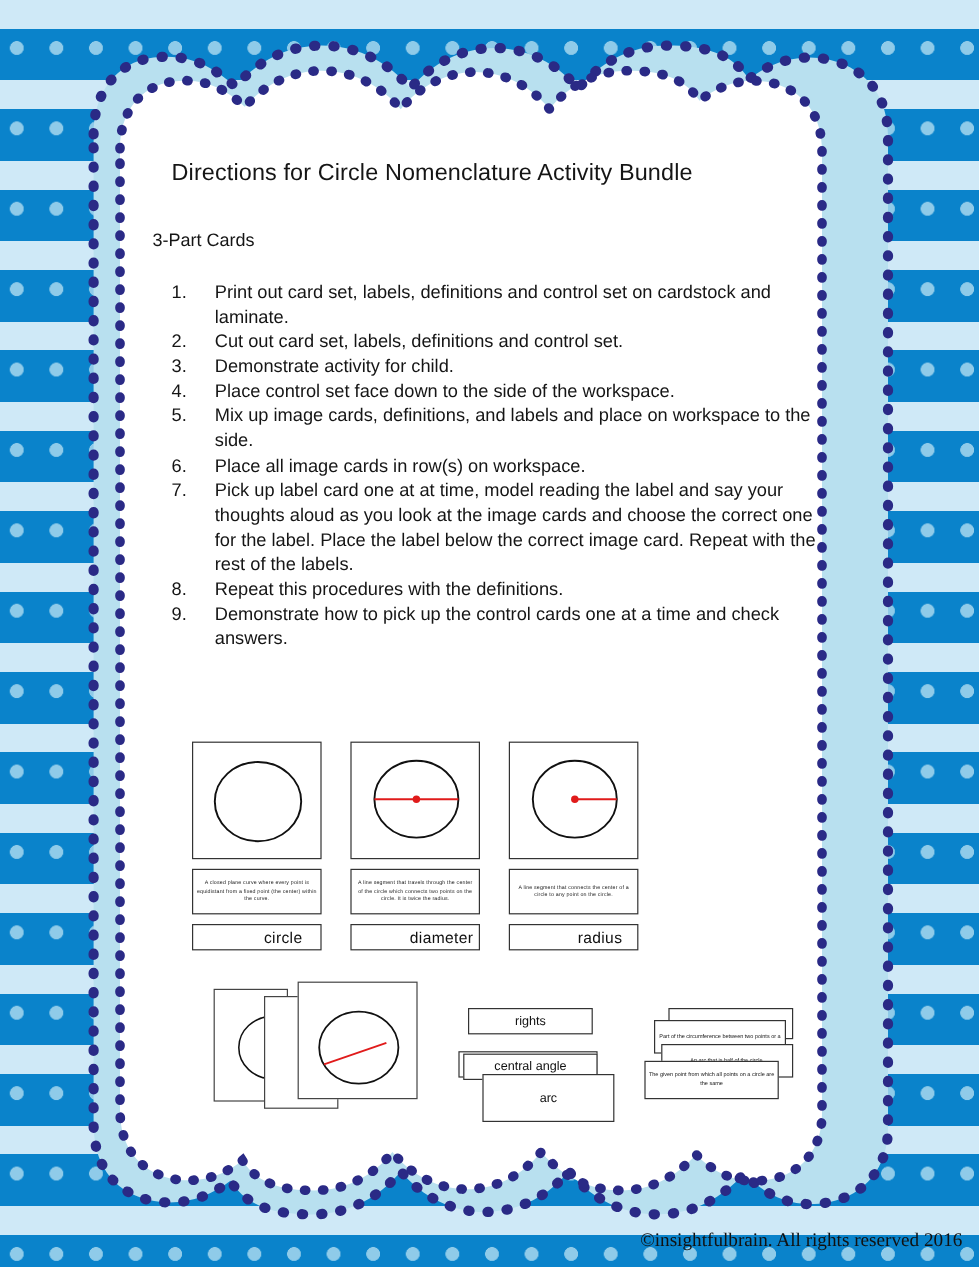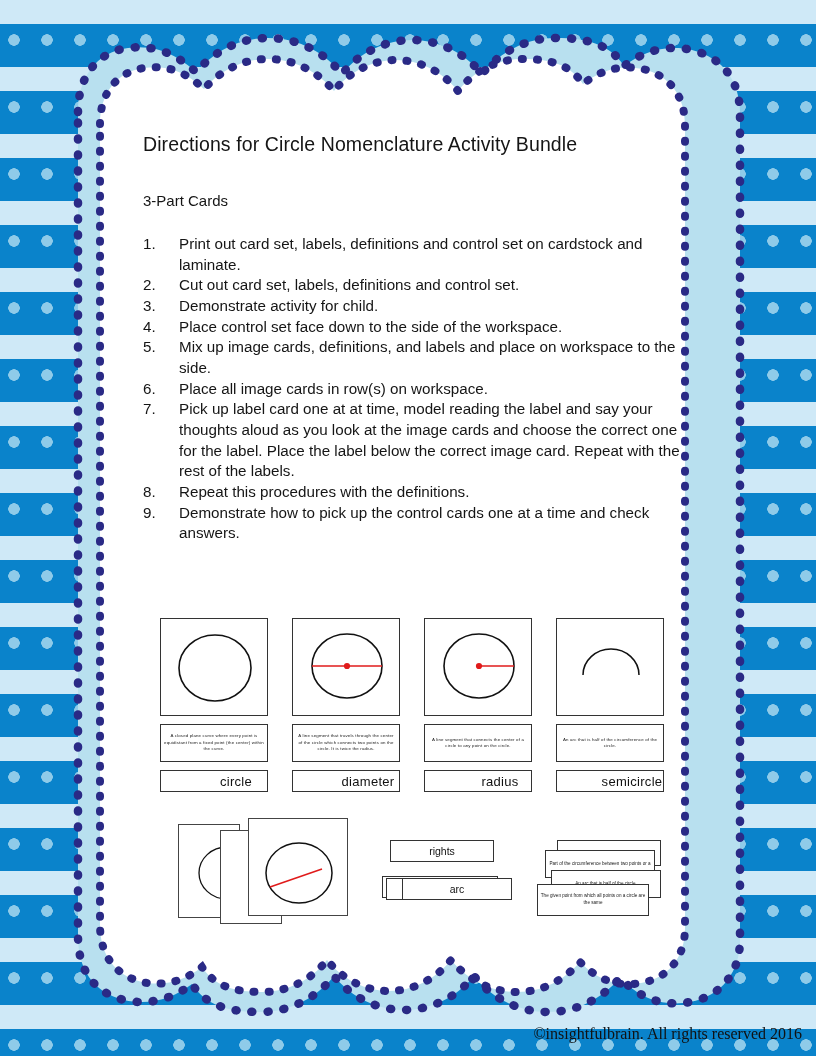--- a/index.html
+++ b/index.html
@@ -27,21 +27,21 @@
   
   #content{
     position:absolute;left:0;top:0;width:816px;height:1056px;
   }
   #doc-title{
     position:absolute;left:143px;top:133px;width:560px;
     font-size:19.5px;color:#151515;letter-spacing:.1px;
     font-family:"Liberation Sans", sans-serif;
   }
   #subtitle{
-    position:absolute;left:143px;top:192px;
+    position:absolute;left:127px;top:192px;
     font-size:15px;color:#151515;
   }
   #steps{
     position:absolute;left:143px;top:234px;width:548px;
     font-size:15.2px;color:#151515;line-height:1.36;
   }
   .step{display:flex;margin:0 0 0 0;}
   .step-num{width:36px;flex:0 0 36px;}
   .step-text{flex:1;}
 
@@ -251,33 +251,20 @@
         </svg>
       </div>
       <div class="def-card">
         <span>A line segment that travels through the center of the circle which connects two points on the circle. It is twice the radius.</span>
       </div>
       <div class="lbl-card">
         <span>diameter</span>
       </div>
     </div>
 
-    <div class="col" style="left:396px;">
-      <div class="img-card">
-        <svg width="108" height="98" viewBox="0 0 108 98">
-          <path d="M 26,56 A 28 26 0 0 1 82,56" fill="none" stroke="#111" stroke-width="1.5"></path>
-        </svg>
-      </div>
-      <div class="def-card">
-        <span>An arc that is half of the circumference of the circle.</span>
-      </div>
-      <div class="lbl-card">
-        <span>semicircle</span>
-      </div>
-    </div>
 
     <div id="stack-images">
       <div class="s" style="left:0px;top:6px;width:62px;height:94px;">
         <svg width="62" height="94" viewBox="0 0 62 94">
           <ellipse cx="48" cy="48" rx="28" ry="26" fill="none" stroke="#111" stroke-width="1.3"></ellipse>
         </svg>
       </div>
       <div class="s" style="left:42px;top:12px;width:62px;height:94px;"></div>
       <div class="s" style="left:70px;top:0px;width:100px;height:98px;">
         <svg width="100" height="98" viewBox="0 0 100 98">
@@ -291,21 +278,21 @@
     <div id="stack-labels">
       <div class="sl" style="left:0px;top:0px;width:104px;height:22px;z-index:4;">
         <span>rights</span>
       </div>
       <div class="sl" style="left:-4px;top:18px;width:112px;height:22px;z-index:3;margin-top:20px;">
         <span>central angle</span>
       </div>
       <div class="sl" style="left:-8px;top:36px;width:116px;height:22px;z-index:2;">
         <span>center of circle</span>
       </div>
-      <div class="sl" style="left:12px;top:38px;width:110px;height:22px;z-index:5;">
+      <div class="sl" style="left:12px;top:55px;width:110px;height:40px;z-index:5;">
         <span>arc</span>
       </div>
     </div>
 
     <div id="stack-defs">
       <div class="sd" style="left:12px;top:0px;width:104px;height:26px;z-index:1;">
         <span></span>
       </div>
       <div class="sd" style="left:0px;top:10px;width:110px;height:28px;z-index:2;">
         <span>Part of the circumference between two points or a</span>

